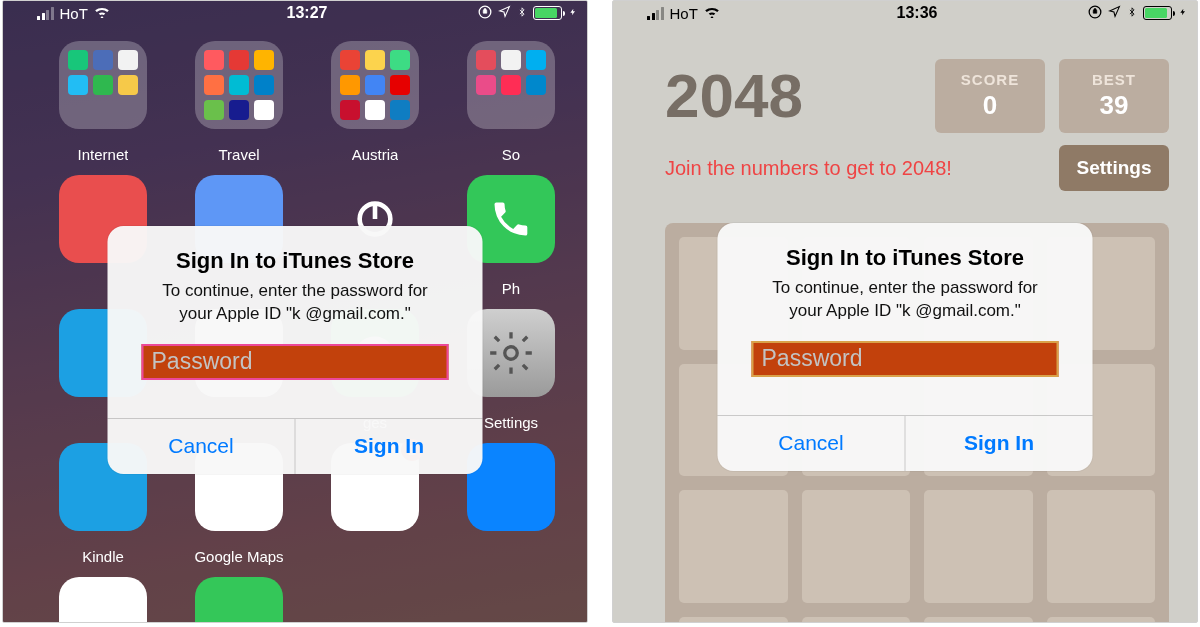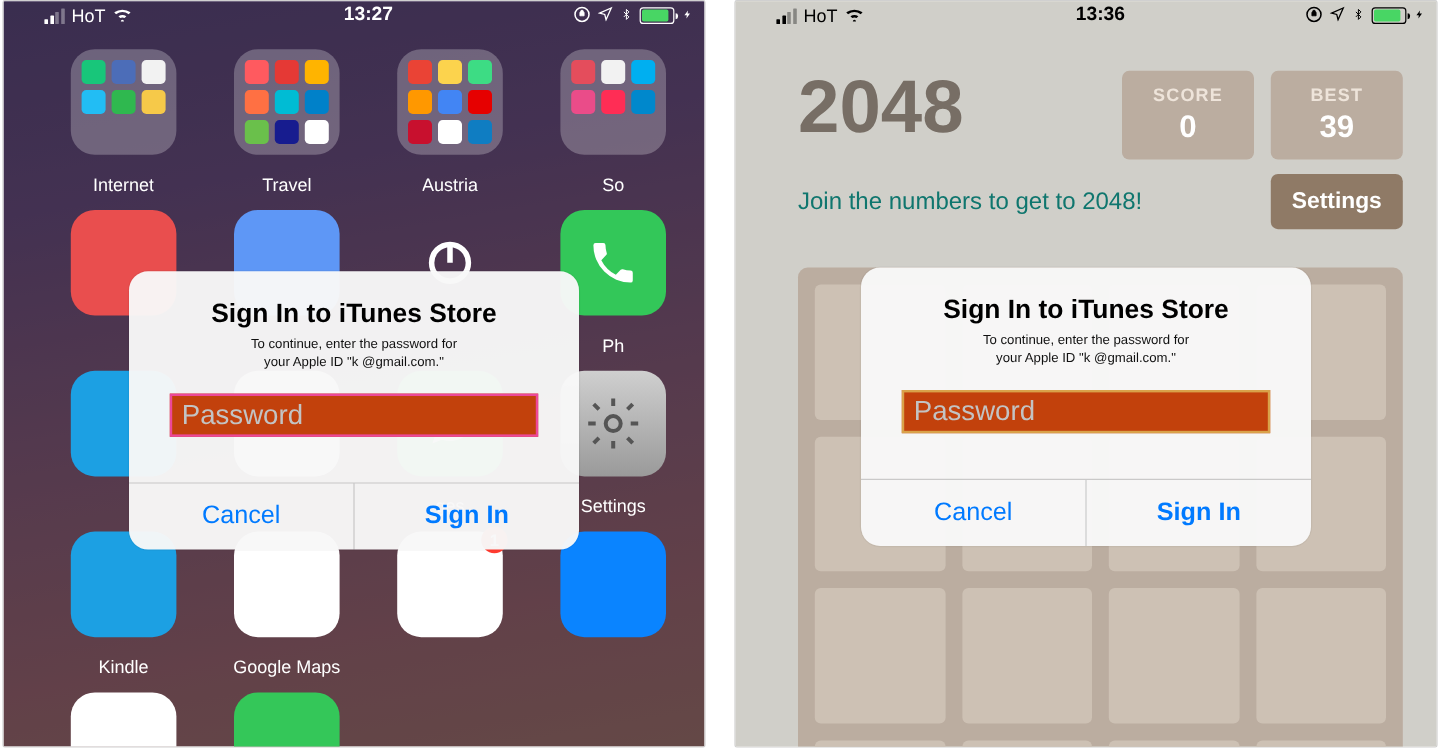--- a/index.html
+++ b/index.html
@@ -35,38 +35,38 @@
   .folder-icon { width: 88px; height: 88px; border-radius: 20px; background: rgba(255,255,255,0.25); padding: 9px; display:grid; grid-template-columns: repeat(3,1fr); grid-template-rows: repeat(3,1fr); gap:5px; }
   .mini { border-radius:4px; }
   .app-icon { width:88px; height:88px; border-radius:20px; display:flex; align-items:center; justify-content:center; font-size:44px; }
   .badge { position:absolute; top:-4px; right:-4px; width:22px; height:22px; background:#ff3b30; color:#fff; border-radius:50%; font-size:14px; font-weight:600; display:flex; align-items:center; justify-content:center; }
   .app-wrap{ position:relative; }
 
   
   .alert { position:absolute; left:50%; top:225px; transform:translateX(-50%); width: 375px; background: rgba(248,248,248,0.97); border-radius: 16px; z-index:5; box-shadow: 0 0 0 1px rgba(0,0,0,0.04); }
   .alert-body { padding: 22px 20px 18px; text-align:center; }
   .alert-title { font-size: 22px; font-weight: 600; color:#000; margin-bottom:6px; }
-  .alert-msg { font-size: 11px; color:#111; line-height:1.35; }
+  .alert-msg { font-size: 17px; color:#111; line-height:1.35; }
   .alert-input { margin: 18px 14px 0; }
   .alert-input input { width:100%; height:36px; border:2px solid #ec4899; padding: 0 8px; font-size:23px; background:#c2410c; }
   .alert-input input::placeholder { color:#c3c3c3; }
   .alert-btns { display:flex; border-top:1px solid rgba(0,0,0,0.18); margin-top:20px; height:56px; }
   .alert-btn { flex:1; font-size:21px; color:#007aff; background:none; border:none; cursor:pointer; }
   .alert-btn + .alert-btn { border-left:1px solid rgba(0,0,0,0.18); font-weight:700; }
 
   
   .phone-right { background:#faf8ef; }
   .phone-right .dim { position:absolute; inset:0; background: rgba(120,120,120,0.32); }
-  .game-head { position:relative; z-index:1; padding: 34px 28px 0; display:flex; gap:14px; align-items:flex-start; }
+  .game-head { position:relative; z-index:1; padding: 34px 28px 0; display:flex; gap:14px; align-items:center; }
   .game-title { font-size: 62px; font-weight:700; color:#776e65; line-height:1; flex:1; }
   .score-box { width:110px; height:74px; background:#bbada0; border-radius:6px; color:#fff; display:flex; flex-direction:column; align-items:center; justify-content:center; gap:2px; }
   .score-box .lbl { font-size:15px; font-weight:700; letter-spacing:1px; color:#eee4da; }
   .score-box .val { font-size:26px; font-weight:700; }
   .game-sub { position:relative; z-index:1; padding: 12px 28px 0; display:flex; gap:14px; align-items:center; }
-  .game-blurb { flex:1; font-size:20px; color:#0f766e; line-height:1.25; }
+  .game-blurb { flex:1; font-size:20px; color:#ef4444; line-height:1.25; }
   .game-btn { width:110px; height:46px; background:#8f7a66; color:#fff; border:none; border-radius:6px; font-size:19px; font-weight:600; }
   .board { position:relative; z-index:1; margin:32px 28px 0; background:#bbada0; border-radius:8px; padding:14px; display:grid; grid-template-columns: repeat(4,1fr); grid-template-rows: repeat(4,1fr); gap:14px; height: 520px; }
   .cell { background:#cdc1b4; border-radius:5px; }
   .alert.right { top: 222px; }
   .alert.right .alert-input input { border-color:#d9a24a; }
 </style>
 </head>
 <body>
 
 <div class="phone phone-left">

